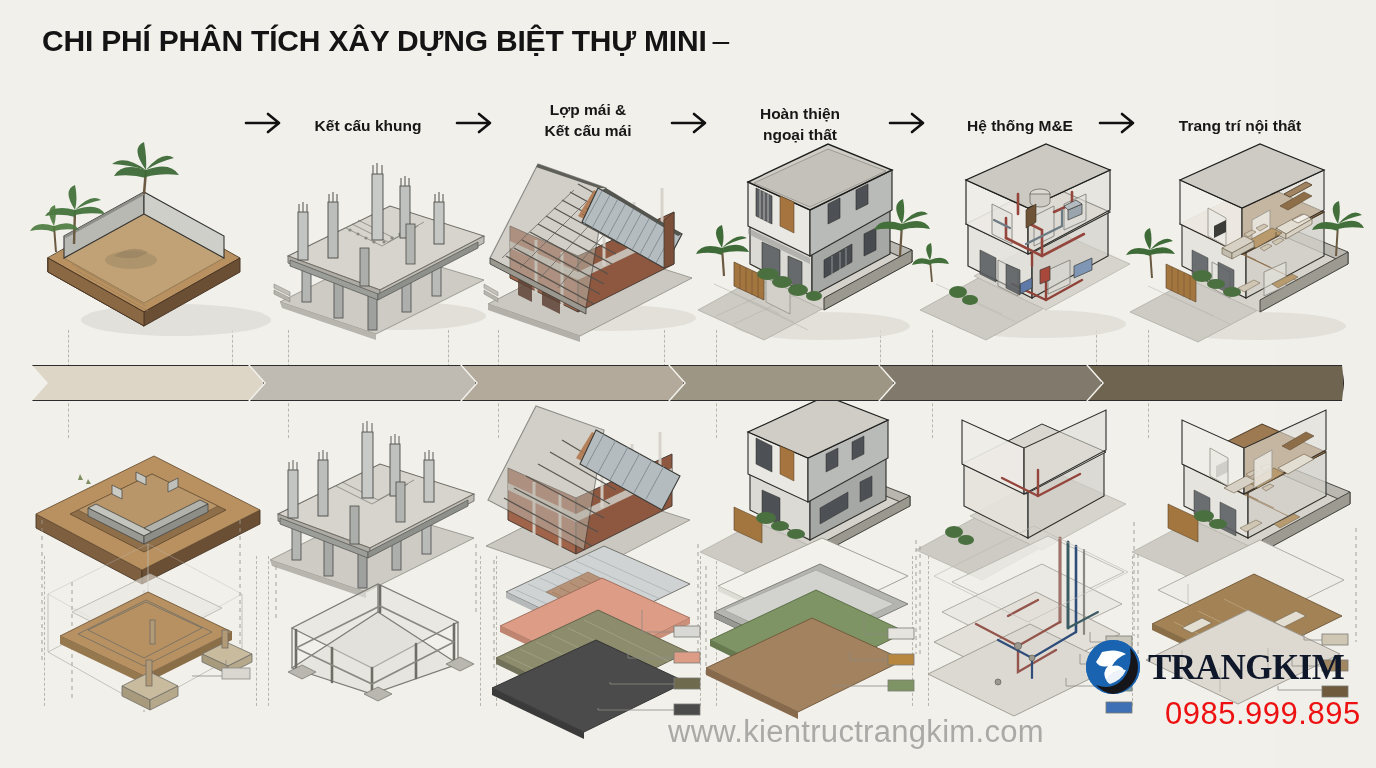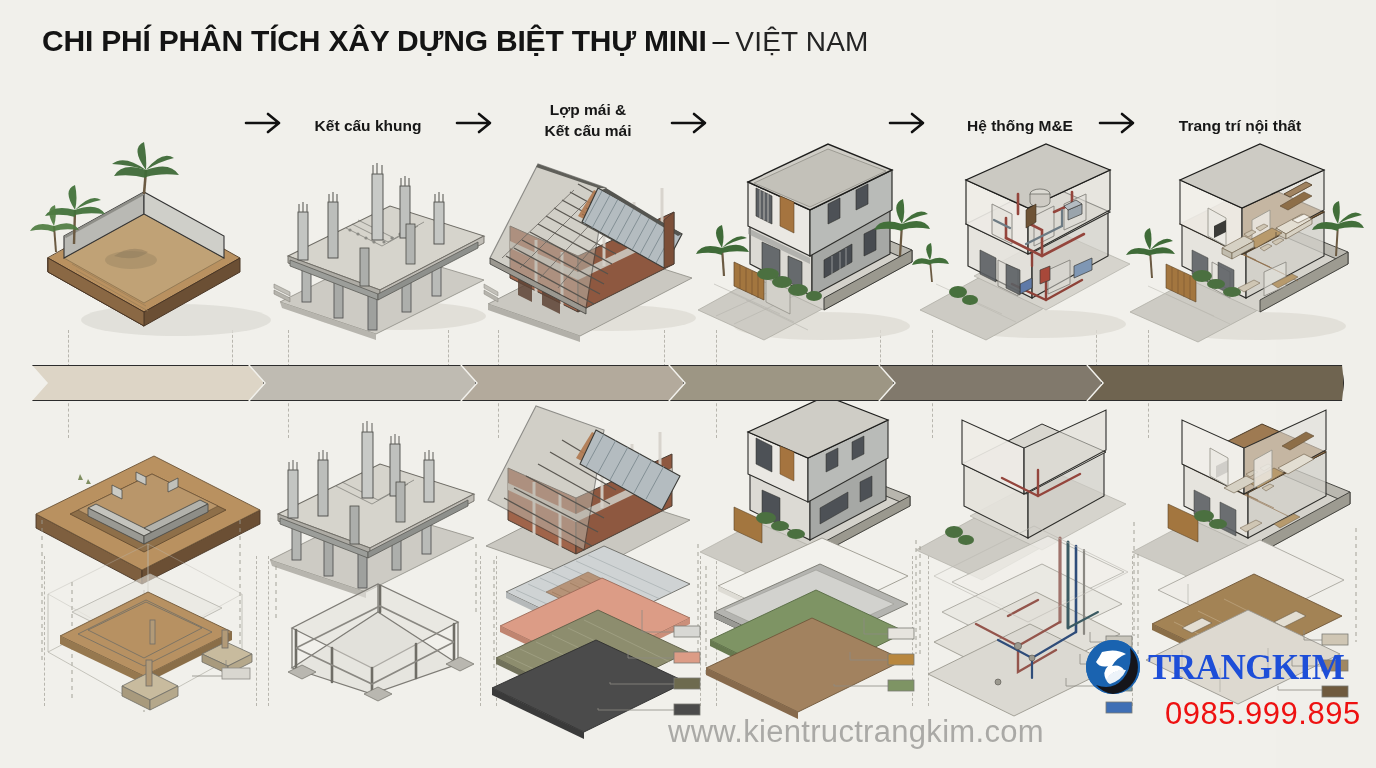--- a/index.html
+++ b/index.html
@@ -85,40 +85,39 @@
 
   
   #logo-block {
     position: absolute; left: 1084px; top: 638px; z-index: 8;
     display: flex; flex-direction: column; align-items: flex-start;
   }
   #logo-top { display: flex; align-items: center; gap: 6px; }
   #logo-mark { width: 58px; height: 58px; }
   #logo-text {
     font-family: "Liberation Serif", serif;
-    font-size: 35px; font-weight: bold; color: #1d4ed8;
+    font-size: 35px; font-weight: bold; color: #0f172a;
     letter-spacing: -0.5px; line-height: 1;
   }
   #logo-phone {
     font-size: 31px; color: #ee1111; font-weight: 400;
     letter-spacing: 0.5px; margin-top: 2px; margin-left: 81px;
     line-height: 1;
   }
 
   .sw { stroke-linejoin: round; stroke-linecap: round; }
 </style>
 </head>
 <body>
 
 <div id="page">
 
   <div id="title-bar">
     <span id="title-main">CHI PHÍ PHÂN TÍCH XÂY DỰNG BIỆT THỰ MINI</span>
     <span id="title-sep">–</span>
-    <span id="title-sub">VIỆT NAM</span>
   </div>
 
   <div id="steps-row">
 
     <div class="step-arrow" style="left:244px; top:32px;">
       <svg viewBox="0 0 42 26">
           <path d="M2 13 H33 M24 4 L35 13 L24 22" fill="none" stroke="#111" stroke-width="2.6" class="sw"></path>
         </svg>
     </div>
 
@@ -134,20 +133,24 @@
     <div class="step-label" style="left:512px; top:22px; width:152px;">
       <div>Lợp mái &amp;</div>
       <div>Kết cấu mái</div>
     </div>
     <div class="step-arrow" style="left:670px; top:32px;">
       <svg viewBox="0 0 42 26">
           <path d="M2 13 H33 M24 4 L35 13 L24 22" fill="none" stroke="#111" stroke-width="2.6" class="sw"></path>
         </svg>
     </div>
 
+    <div class="step-label" style="left:722px; top:26px; width:156px;">
+      <div>Hoàn thiện</div>
+      <div>ngoại thất</div>
+    </div>
     <div class="step-arrow" style="left:888px; top:32px;">
       <svg viewBox="0 0 42 26">
           <path d="M2 13 H33 M24 4 L35 13 L24 22" fill="none" stroke="#111" stroke-width="2.6" class="sw"></path>
         </svg>
     </div>
 
     <div class="step-label" style="left:940px; top:38px; width:160px;">
       <div>Hệ thống M&amp;E</div>
     </div>
     <div class="step-arrow" style="left:1098px; top:32px;">

